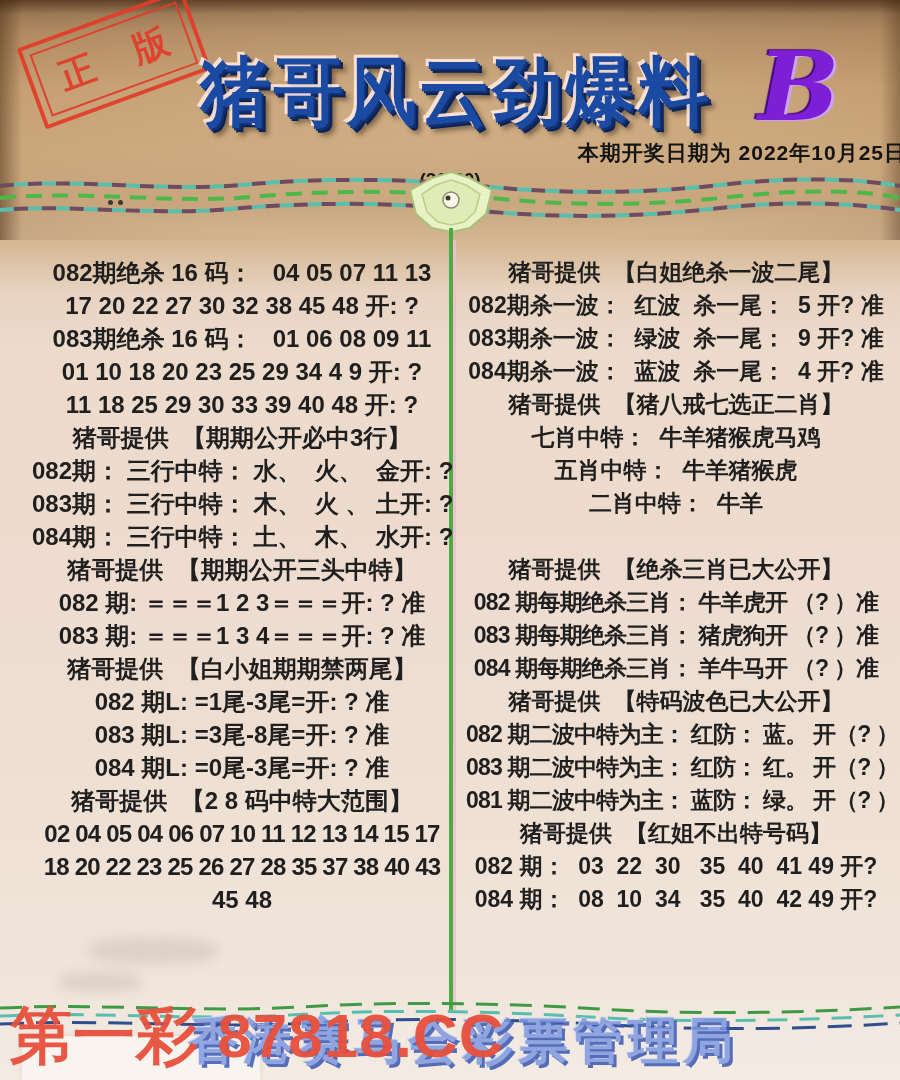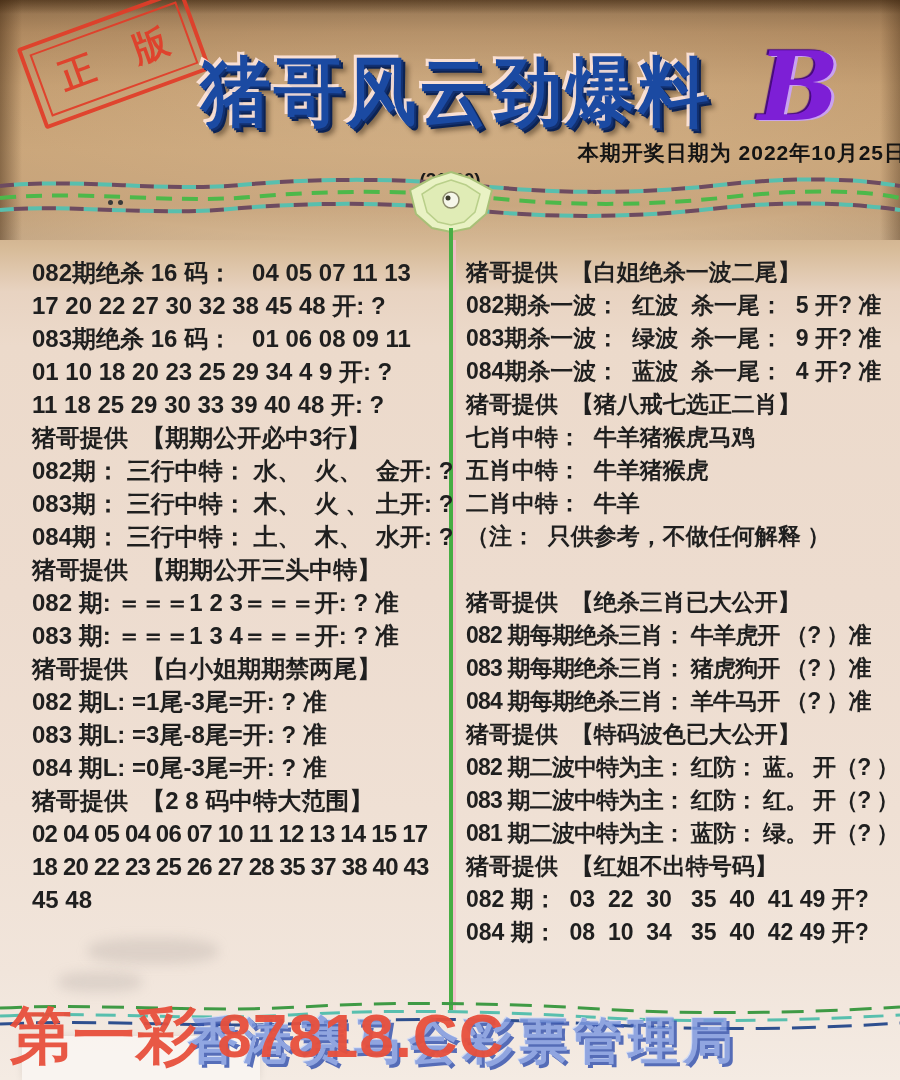--- a/index.html
+++ b/index.html
@@ -54,21 +54,21 @@
     font-size:19px;font-weight:700;color:#1a1a1a;
   }
   .divider-top,.divider-bottom{position:absolute;left:0;width:900px;pointer-events:none;}
   .divider-top{top:176px;height:48px;}
   .divider-bottom{top:1000px;height:36px;}
   .emblem{position:absolute;left:404px;top:170px;width:94px;height:64px;}
   .col-line{position:absolute;left:449px;top:228px;width:4px;height:782px;background:#47ad44;}
   .col-line-pink{position:absolute;left:453px;top:240px;width:3px;height:770px;background:#f3bccd;opacity:.85;}
   .dots{position:absolute;left:108px;top:200px;width:5px;height:5px;border-radius:50%;
     background:#3a3a3a;box-shadow:10px 0 0 #3a3a3a;}
-  .column{position:absolute;top:256px;}
+  .column{position:absolute;top:256px;text-align:center;}
   .col-left{left:32px;width:420px;}
   .col-right{left:466px;width:420px;}
   .line{
     height:33px;line-height:33px;font-size:24px;font-weight:600;color:#1f1f1f;
     white-space:pre;overflow:visible;
   }
   .col-right .line{font-size:23px;}
   .tight{letter-spacing:-0.8px;}
   .smudge{position:absolute;background:rgba(150,140,138,.22);filter:blur(6px);border-radius:40%;}
   .smudge1{left:88px;top:938px;width:130px;height:26px;}
@@ -151,21 +151,20 @@
 
   <div class="column col-right">
     <div class="line">猪哥提供  【白姐绝杀一波二尾】</div>
     <div class="line">082期杀一波：  红波  杀一尾：  5 开? 准</div>
     <div class="line">083期杀一波：  绿波  杀一尾：  9 开? 准</div>
     <div class="line">084期杀一波：  蓝波  杀一尾：  4 开? 准</div>
     <div class="line">猪哥提供  【猪八戒七选正二肖】</div>
     <div class="line">七肖中特：  牛羊猪猴虎马鸡</div>
     <div class="line">五肖中特：  牛羊猪猴虎</div>
     <div class="line">二肖中特：  牛羊</div>
-    <div class="line">（注：  只供参考，不做任何解释 ）</div>
     <div class="line"></div>
     <div class="line">猪哥提供  【绝杀三肖已大公开】</div>
     <div class="line tight">082 期每期绝杀三肖： 牛羊虎开 （? ）准</div>
     <div class="line tight">083 期每期绝杀三肖： 猪虎狗开 （? ）准</div>
     <div class="line tight">084 期每期绝杀三肖： 羊牛马开 （? ）准</div>
     <div class="line">猪哥提供  【特码波色已大公开】</div>
     <div class="line tight">082 期二波中特为主： 红防： 蓝。 开（? ）</div>
     <div class="line tight">083 期二波中特为主： 红防： 红。 开（? ）</div>
     <div class="line tight">081 期二波中特为主： 蓝防： 绿。 开（? ）</div>
     <div class="line">猪哥提供  【红姐不出特号码】</div>

